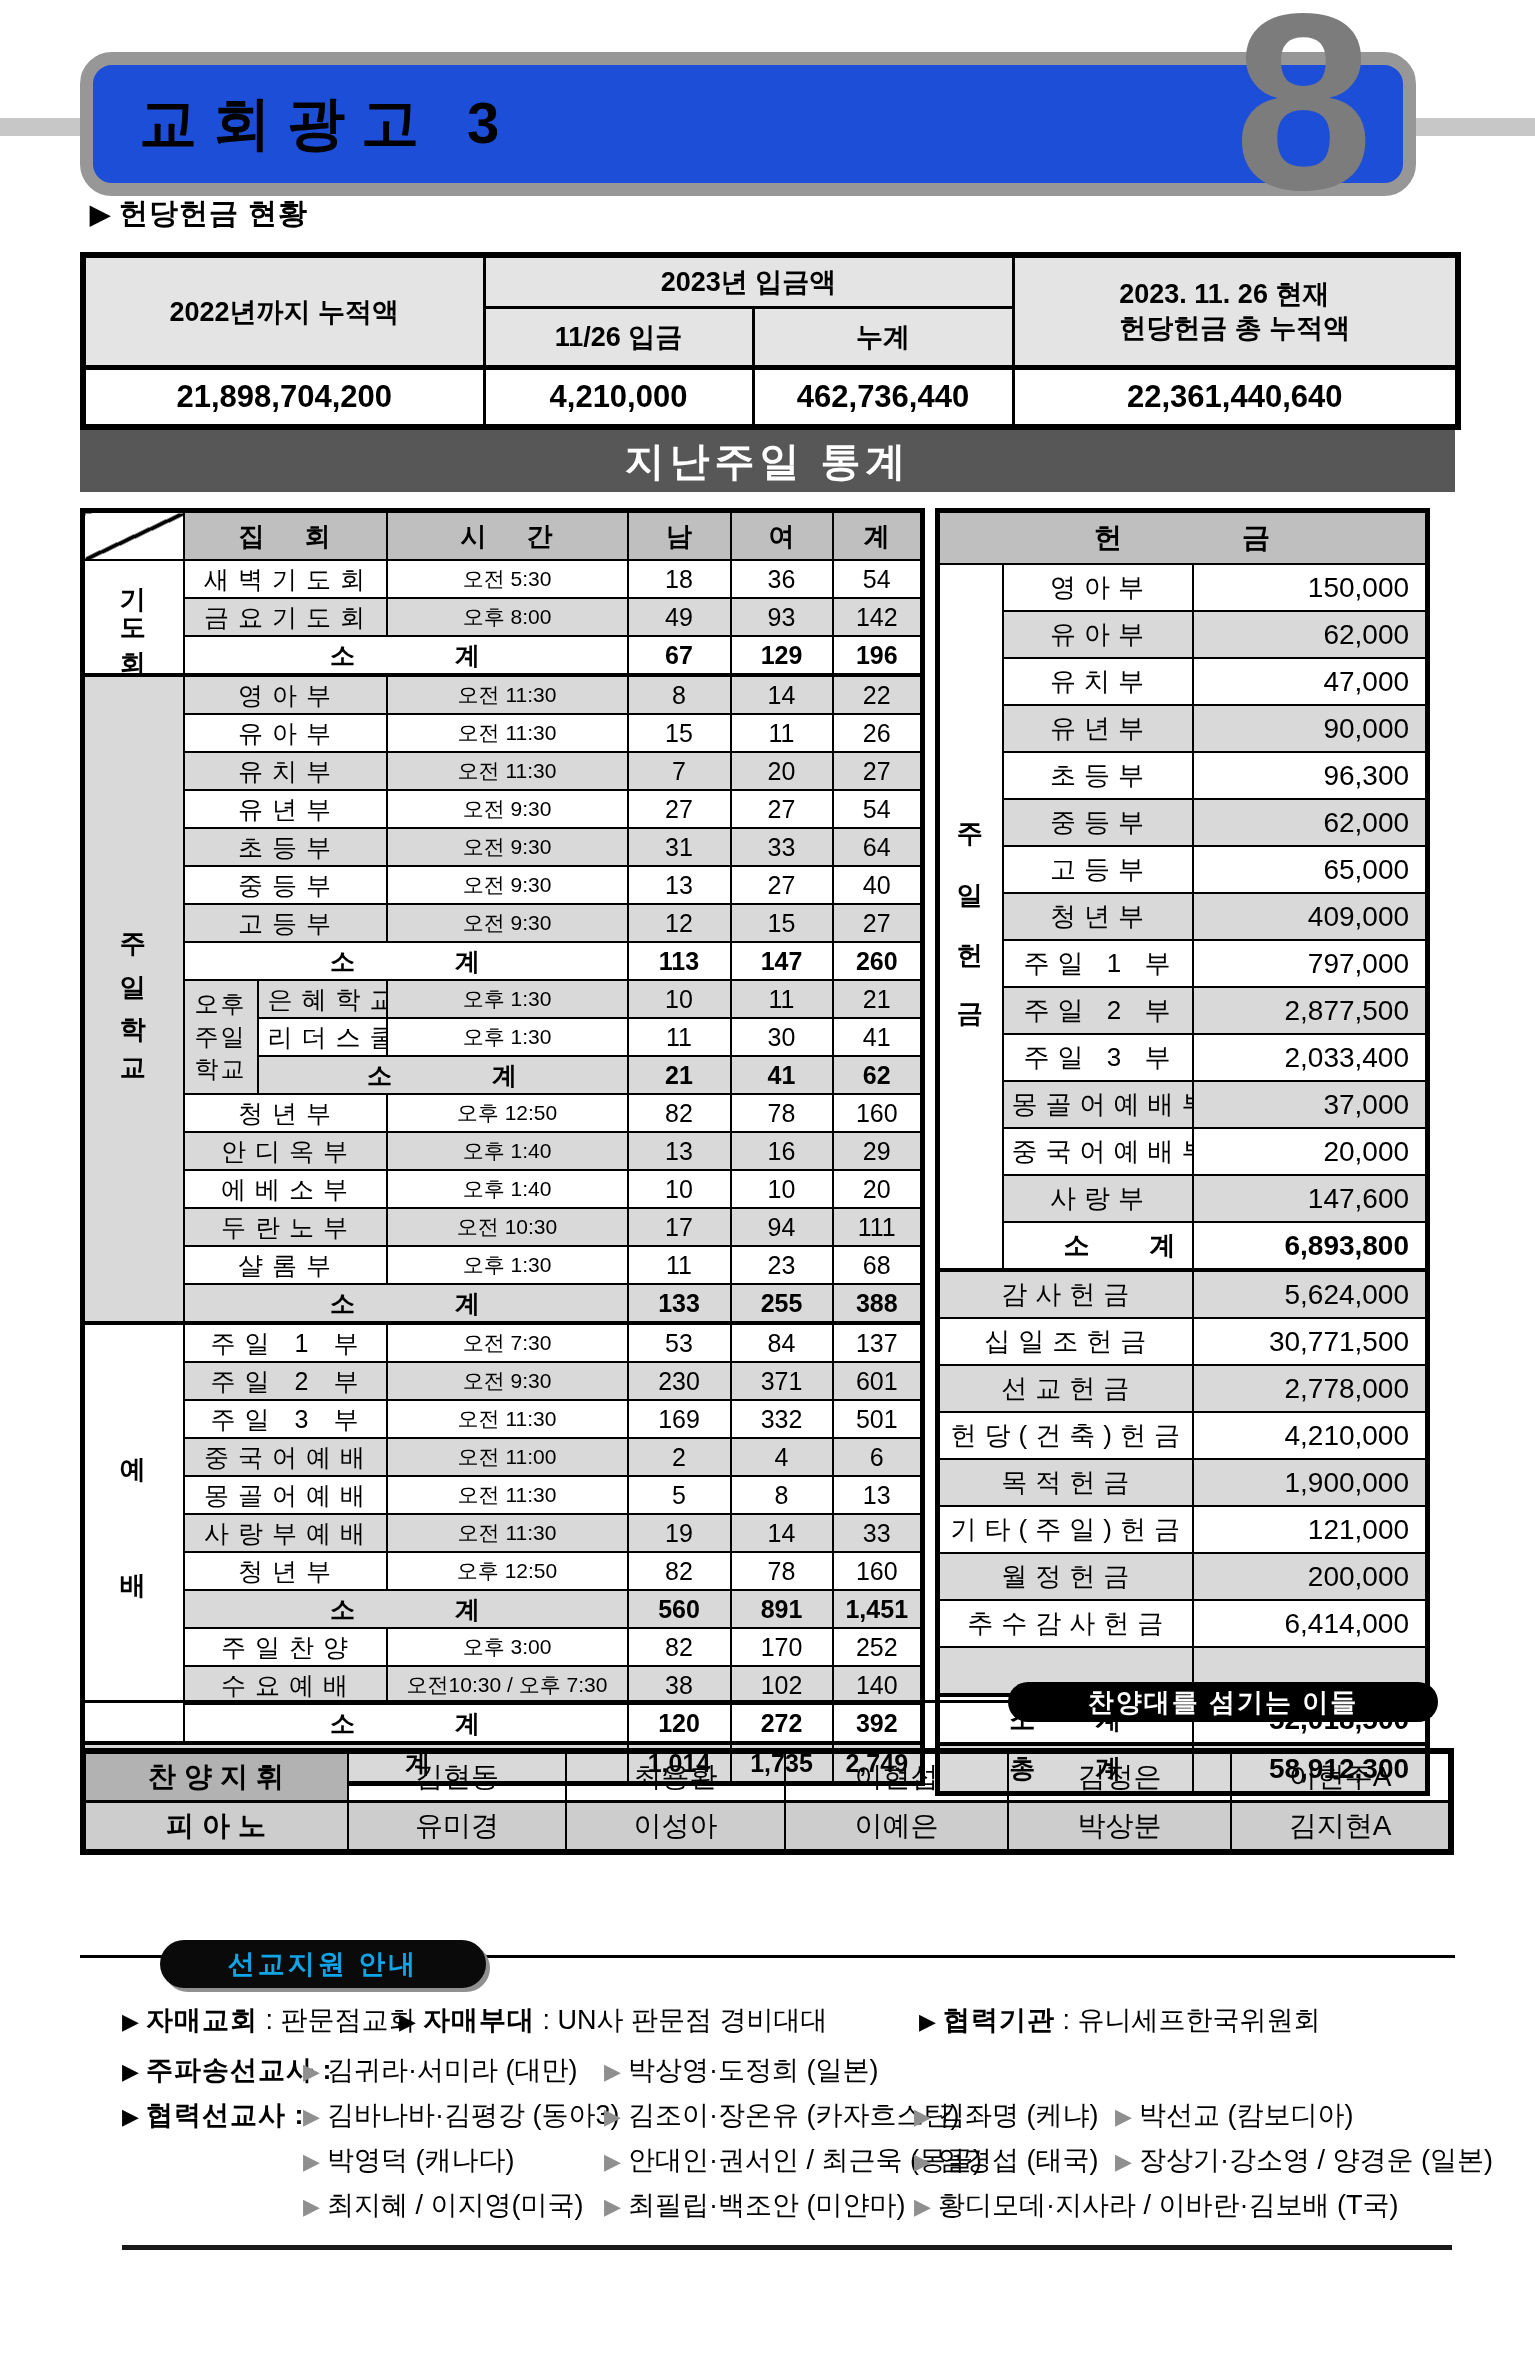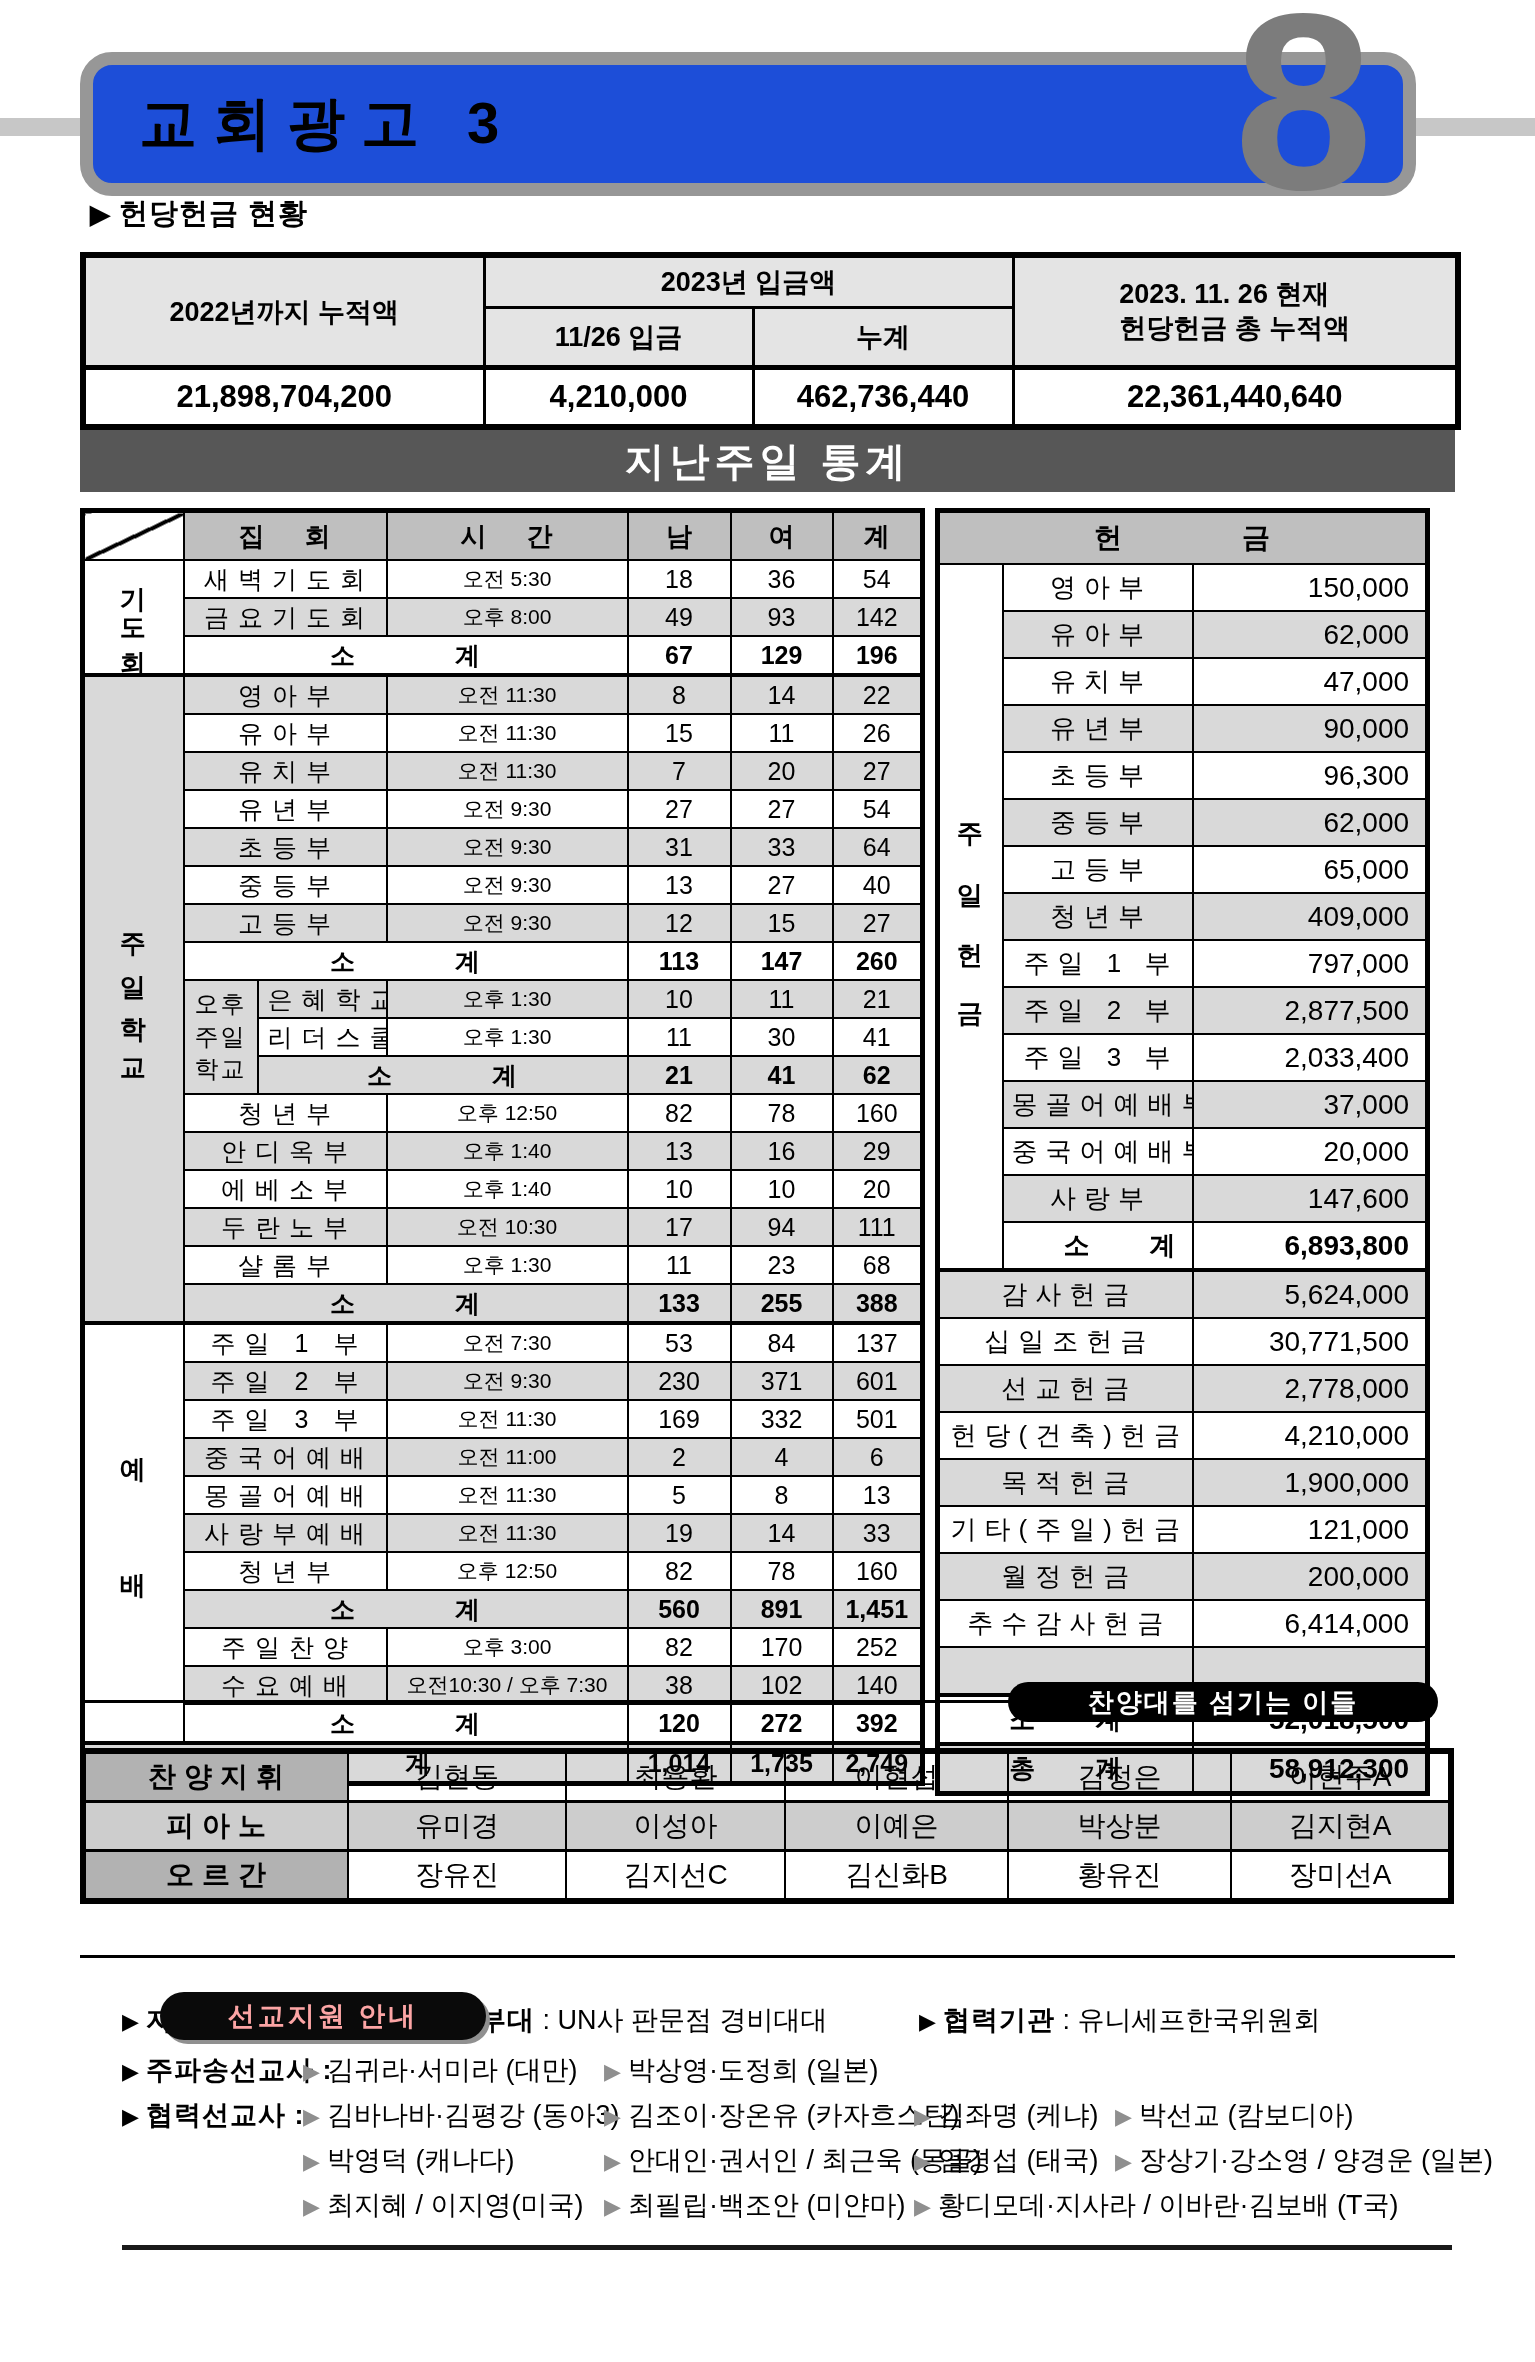--- a/index.html
+++ b/index.html
@@ -68,22 +68,22 @@
 
   
   .choir{position:absolute;left:80px;top:1748px;width:1368px;border:6px solid #000;font-size:28px;}
   .choir td{border:2px solid #000;border-top-width:3px;border-bottom-width:3px;text-align:center;height:44px;}
   .choir .hd td{background:#b2b2b2;font-weight:bold;height:46px;letter-spacing:3px;}
   .choir td.lbl{background:#b2b2b2;font-weight:bold;letter-spacing:8px;padding-left:8px;}
   .choir tr.g td{background:#cdcdcd;}
   .sp-gubun{letter-spacing:36px;padding-left:36px;}
 
   .mission-line{position:absolute;left:80px;top:1955px;width:1375px;height:3px;background:#000;}
-  .mission-pill{position:absolute;left:160px;top:1992px;width:326px;height:48px;background:#0a0a0a;border-radius:25px;
-       color:#fca5a5;font-size:27px;font-weight:bold;display:flex;align-items:center;justify-content:center;
+  .mission-pill{position:absolute;left:160px;top:1940px;width:326px;height:48px;background:#0a0a0a;border-radius:25px;
+       color:#0ea5e9;font-size:27px;font-weight:bold;display:flex;align-items:center;justify-content:center;
        letter-spacing:3px;box-shadow:4px 4px 0 #909090;z-index:2;}
 
   .m-item{position:absolute;font-size:27px;white-space:nowrap;}
   .m-item b{letter-spacing:1px;}
   .tri-b{font-size:22px;margin-right:7px;}
   .tri-g{font-size:22px;margin-right:7px;color:#8f8f8f;}
   .bottom-rule{position:absolute;left:122px;top:2245px;width:1330px;height:5px;background:#1a1a1a;}
 </style>
 </head>
 <body>
@@ -510,28 +510,20 @@
         <td>이현주A</td>
       </tr>
   <tr class="g">
         <td class="lbl">피아노</td>
         <td>유미경</td>
         <td>이성아</td>
         <td>이예은</td>
         <td>박상분</td>
         <td>김지현A</td>
       </tr>
-  <tr>
-        <td class="lbl">오르간</td>
-        <td>장유진</td>
-        <td>김지선C</td>
-        <td>김신화B</td>
-        <td>황유진</td>
-        <td>장미선A</td>
-      </tr>
 </tbody>
   </table>
 
 <div class="mission-line"></div>
 <div class="mission-pill">선교지원 안내</div>
 
 <div class="m-item" style="left:122px;top:2002px;"><span class="tri-b">▶</span><b>자매교회</b> <span>: 판문점교회</span></div>
 <div class="m-item" style="left:399px;top:2002px;"><span class="tri-b">▶</span><b>자매부대</b> <span>: UN사 판문점 경비대대</span></div>
 <div class="m-item" style="left:919px;top:2002px;"><span class="tri-b">▶</span><b>협력기관</b> <span>: 유니세프한국위원회</span></div>
 

